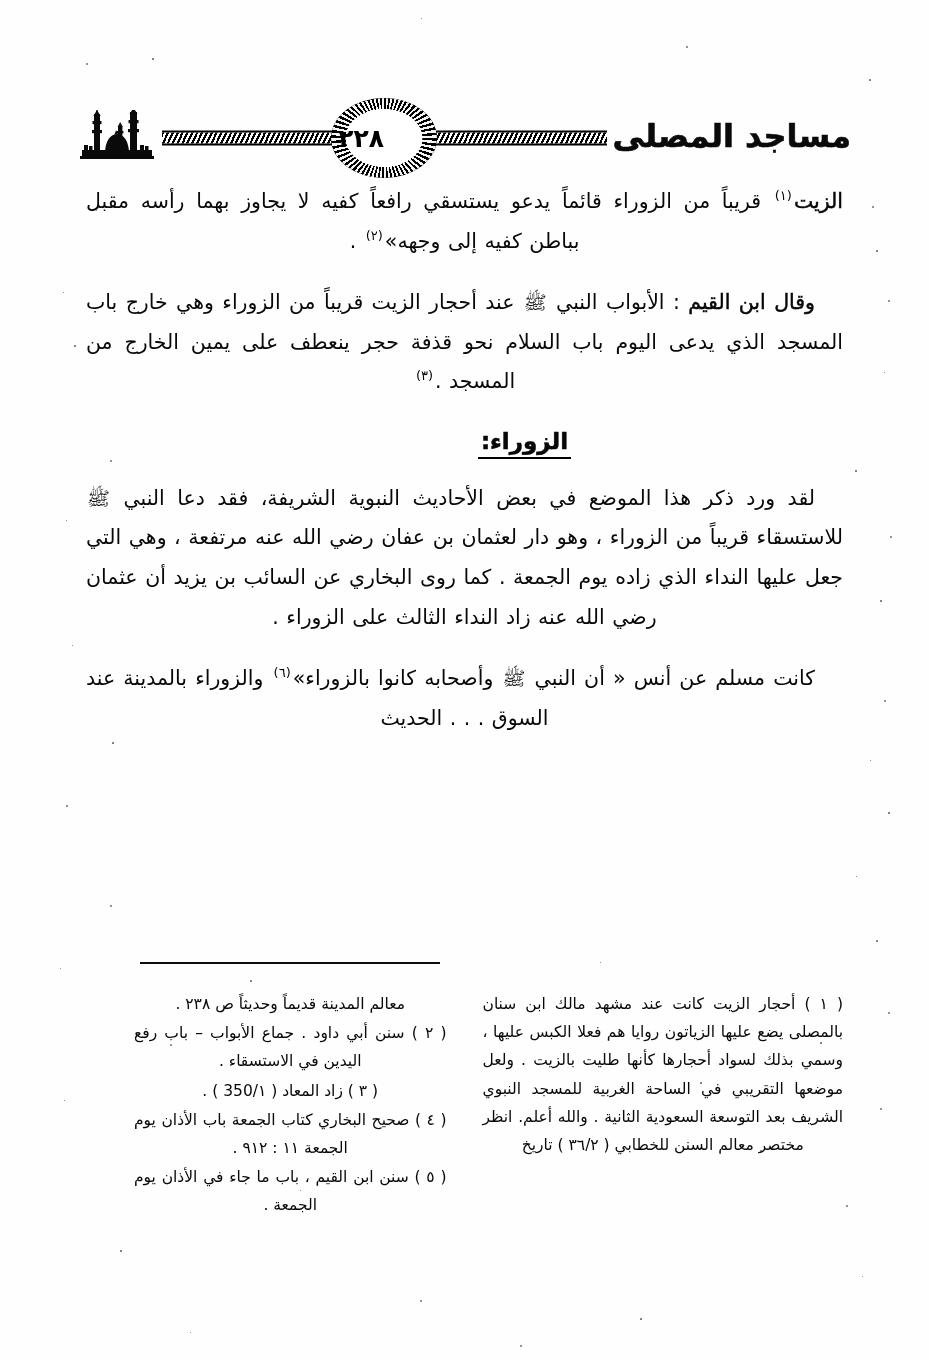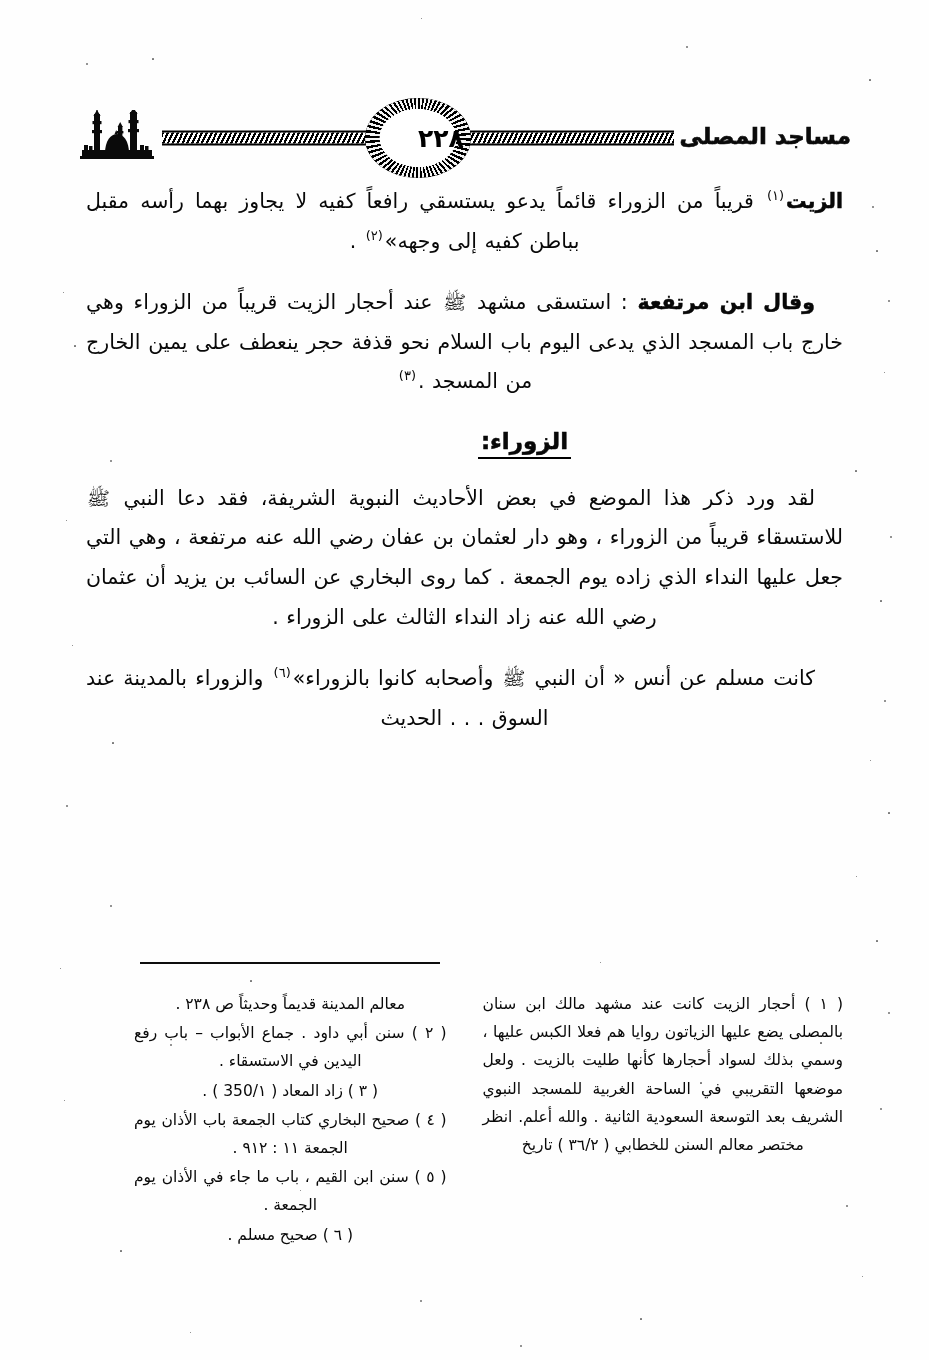--- a/index.html
+++ b/index.html
@@ -37,21 +37,21 @@
     left: 78px;
     height: 76px;
     display: flex;
     flex-direction: row;
     align-items: center;
     justify-content: space-between;
   }
   .book-title {
     font-family: "DejaVu Sans", sans-serif;
     font-weight: 700;
-    font-size: 23px;
+    font-size: 32px;
     letter-spacing: 1px;
     color: #0a0a0a;
     white-space: nowrap;
     padding-bottom: 4px;
     -webkit-text-stroke: 0.6px #0a0a0a;
   }
   .rule-wrap {
     flex: 1 1 auto;
     position: relative;
     height: 76px;
@@ -80,21 +80,21 @@
     left: 50%;
     top: 50%;
     transform: translate(-50%, -50%);
     width: 92px;
     height: 66px;
     border-radius: 50%;
     background: #ffffff;
     border: 7px solid #000;
     display: flex;
     align-items: center;
-    justify-content: flex-start;
+    justify-content: flex-end;
     z-index: 3;
     box-shadow: inset 0 0 0 1.5px #ffffff;
   }
   .medallion::before {
     content: "";
     position: absolute;
     left: -7px; top: -7px; right: -7px; bottom: -7px;
     border-radius: 50%;
     background:
       repeating-conic-gradient(
@@ -131,21 +131,21 @@
     margin: 0 0 6px 0;
     font-size: 20.5px;
     line-height: 1.93;
     text-align: justify;
     text-align-last: center;
     word-spacing: 1px;
   }
   p.para.indent { text-indent: 28px; }
   p.lead-in { margin-top: 22px; }
   b.speaker {
-    font-weight: 700;
+    font-weight: 400;
     margin-top: 28px;
     -webkit-text-stroke: 0.45px #000;
   }
   sup.fn {
     font-size: 13px;
     vertical-align: super;
     line-height: 0;
     padding: 0 2px;
   }
   .salawat {
@@ -243,21 +243,21 @@
     </svg>
   </div>
 
   <div class="body">
 
     <p class="para">
       <b class="speaker">الزيت</b><sup class="fn">(١)</sup><span> قريباً من الزوراء قائماً يدعو يستسقي رافعاً كفيه لا يجاوز بهما رأسه مقبل بباطن كفيه إلى وجهه»</span><sup class="fn">(٢)</sup><span> .</span>
     </p>
 
     <p class="para indent lead-in">
-      <b class="speaker">وقال ابن مرتفعة</b><span> : استسقى مشهد </span><span class="salawat">ﷺ</span><span> عند أحجار الزيت قريباً من الزوراء وهي خارج باب المسجد الذي يدعى اليوم باب السلام نحو قذفة حجر ينعطف على يمين الخارج من المسجد .</span><sup class="fn">(٣)</sup>
+      <b class="speaker">وقال ابن القيم</b><span> : الأبواب النبي </span><span class="salawat">ﷺ</span><span> عند أحجار الزيت قريباً من الزوراء وهي خارج باب المسجد الذي يدعى اليوم باب السلام نحو قذفة حجر ينعطف على يمين الخارج من المسجد .</span><sup class="fn">(٣)</sup>
     </p>
 
     <div class="section-head">
       <span>الزوراء:</span>
     </div>
 
     <p class="para indent">
       <span>لقد ورد ذكر هذا الموضع في بعض الأحاديث النبوية الشريفة، فقد دعا النبي </span><span class="salawat">ﷺ</span><span> للاستسقاء قريباً من الزوراء ، وهو دار لعثمان بن عفان رضي الله عنه مرتفعة ، وهي التي جعل عليها النداء الذي زاده يوم الجمعة . كما روى البخاري عن السائب بن يزيد أن عثمان رضي الله عنه زاد النداء الثالث على الزوراء .</span>
     </p>
 
@@ -292,24 +292,20 @@
         <span class="fn-marker">( ٣ )</span>
         <span>زاد المعاد ( 350/١ ) .</span>
       </p>
       <p class="fn-item">
         <span class="fn-marker">( ٤ )</span>
         <span>صحيح البخاري كتاب الجمعة باب الأذان يوم الجمعة ١١ : ٩١٢ .</span>
       </p>
       <p class="fn-item">
         <span class="fn-marker">( ٥ )</span>
         <span>سنن ابن القيم ، باب ما جاء في الأذان يوم الجمعة .</span>
-      </p>
-      <p class="fn-item">
-        <span class="fn-marker">( ٦ )</span>
-        <span>صحيح مسلم .</span>
       </p>
     </div>
   </div>
 
   <div id="speckles">
       <i class="speck" style="left:86px;top:63px;width:2.4px;height:2.4px;"></i>
       <i class="speck" style="left:152px;top:58px;width:1.7px;height:1.7px;"></i>
       <i class="speck" style="left:421px;top:18px;width:1.2px;height:1.2px;"></i>
       <i class="speck" style="left:686px;top:46px;width:2.4px;height:2.4px;"></i>
       <i class="speck" style="left:869px;top:79px;width:1.7px;height:1.7px;"></i>

